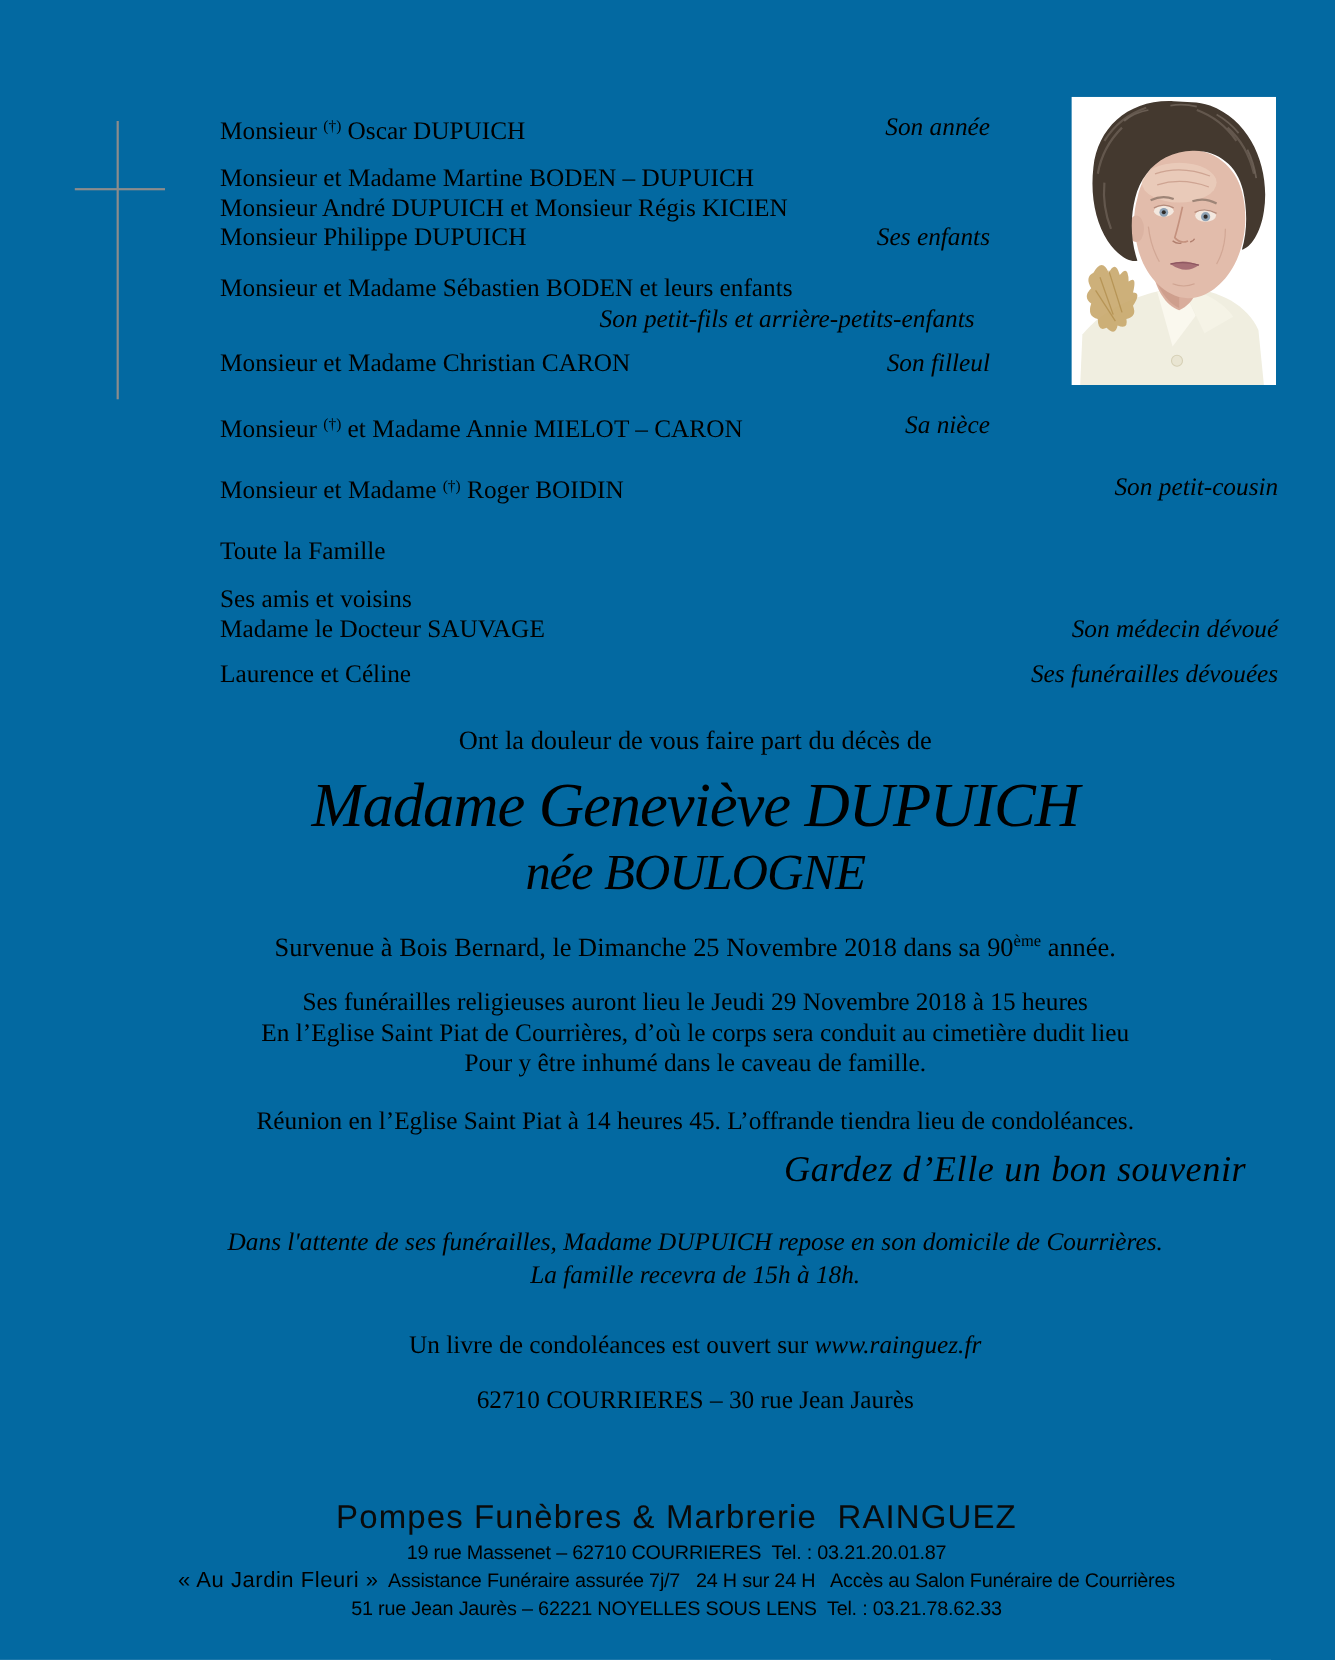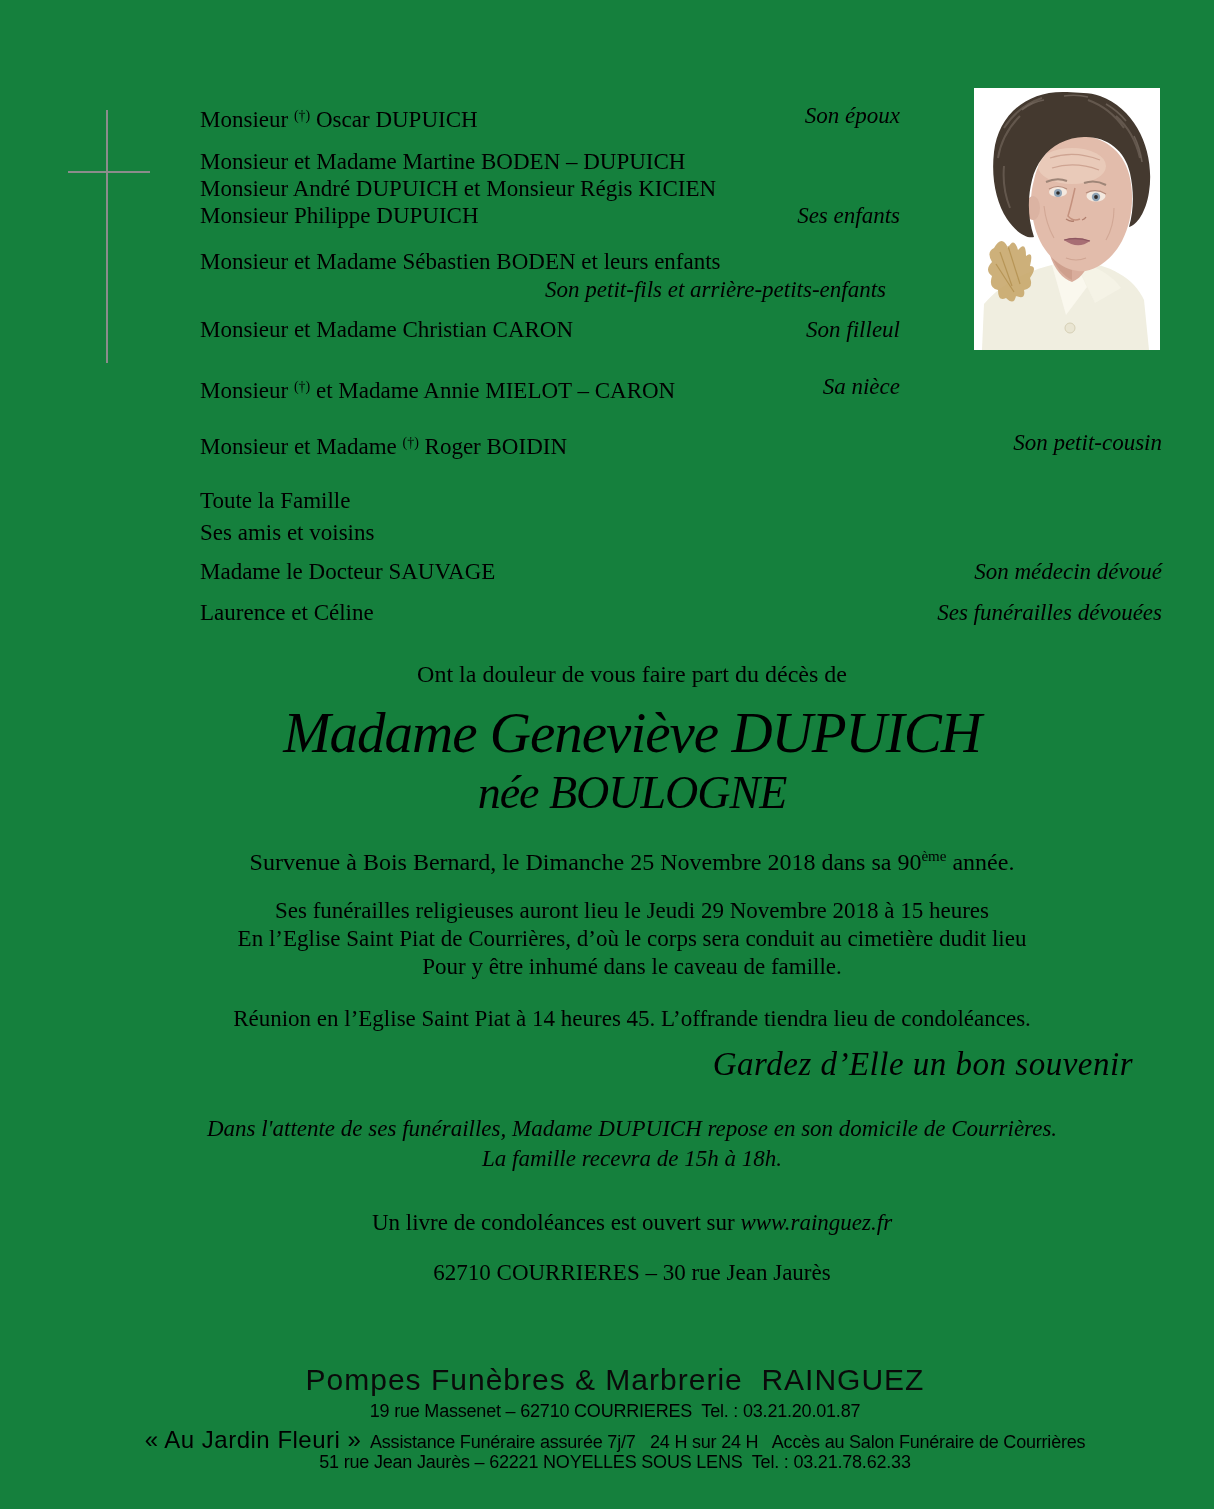--- a/index.html
+++ b/index.html
@@ -1,35 +1,35 @@
 <!DOCTYPE html>
 <html><head>
 <meta charset="utf-8">
 <style>
   html,body{margin:0;padding:0;background:#ffffff;}
-  #page{position:relative;width:1214px;height:1509px;background:#15803d;overflow:hidden;
+  #page{position:relative;width:1214px;height:1509px;background:#0369a1;overflow:hidden;
         font-family:"Liberation Serif",serif;color:#000;}
   .abs{position:absolute;white-space:pre;}
   .name{font-size:23px;line-height:26px;left:200px;}
   .rel{font-style:italic;font-size:23px;line-height:26px;}
   .rel-a{right:314px;}
   .rel-b{right:52px;}
   .dg{font-size:14px;vertical-align:7px;letter-spacing:0;}
   .cline{position:absolute;left:0;width:1264px;text-align:center;white-space:pre;}
   .body-serif{font-size:23px;line-height:27px;}
   .it{font-style:italic;}
   .deceased{font-size:57px;font-style:italic;letter-spacing:-1px;}
   .maiden{font-size:46px;font-style:italic;letter-spacing:-1px;}
   .sup-ord{font-size:15px;vertical-align:9px;}
   .souvenir{font-size:33px;font-style:italic;letter-spacing:0.5px;}
   .fline{position:absolute;left:0;width:1230px;text-align:center;white-space:pre;
          font-family:"Liberation Sans",sans-serif;}
   .company{font-size:30px;letter-spacing:1px;color:#0a0a0a;}
   .fsmall{font-size:18px;letter-spacing:-0.2px;}
-  .fbrand{font-size:24px;letter-spacing:0.5px;}
+  .fbrand{font-size:20px;letter-spacing:0.5px;}
   .cross-v{position:absolute;left:106px;top:110px;width:2px;height:253px;background:#8c8c8c;}
   .cross-h{position:absolute;left:68px;top:171px;width:82px;height:2px;background:#8c8c8c;}
   .photo{position:absolute;left:974px;top:88px;width:186px;height:262px;}
 </style>
 </head>
 <body>
 
 <div id="page">
 
   <div class="cross-v"></div>
@@ -75,41 +75,41 @@
     <path d="M90 152 Q103 149 116 153" stroke="#8d5660" stroke-width="1.2" fill="none"></path>
 
     <path d="M92 170 Q102 174 112 170" stroke="#c79a88" stroke-width="1.1" fill="none" opacity="0.7"></path>
 
     <path d="M93 4 C52 2 24 28 20 64 C17 90 22 114 33 131 C41 143 52 151 60 149 C53 128 54 108 58 92 C62 76 72 62 86 55 C94 51 102 49 110 49 C132 48 151 62 156 85 C160 103 160 122 155 139 C163 137 172 124 175 104 C181 66 164 22 126 8 C115 4 104 5 93 4 Z" fill="#44392f"></path>
     <path d="M30 40 Q44 18 68 10 M24 70 Q28 46 46 28 M150 40 Q136 20 114 12 M166 70 Q160 44 142 28 M36 120 Q28 100 30 78" stroke="#7d7166" stroke-width="2" fill="none" opacity="0.55"></path>
     <path d="M48 22 Q58 14 70 12 M90 8 Q102 6 114 9 M132 16 Q144 23 152 33 M160 48 Q166 60 168 74" stroke="#8d8178" stroke-width="1.6" fill="none" opacity="0.5"></path>
   </svg>
 
   <div class="abs name" style="top:103px"><span>Monsieur </span><sup class="dg">(†)</sup><span> Oscar DUPUICH</span></div>
-  <div class="abs rel rel-a" style="top:103px">Son époux</div>
+  <div class="abs rel rel-a" style="top:103px">Son année</div>
 
   <div class="abs name" style="top:149px">Monsieur et Madame Martine BODEN – DUPUICH</div>
   <div class="abs name" style="top:176px">Monsieur André DUPUICH et Monsieur Régis KICIEN</div>
   <div class="abs name" style="top:203px">Monsieur Philippe DUPUICH</div>
   <div class="abs rel rel-a" style="top:203px">Ses enfants</div>
 
   <div class="abs name" style="top:249px">Monsieur et Madame Sébastien BODEN et leurs enfants</div>
   <div class="abs rel" style="top:277px;right:328px">Son petit-fils et arrière-petits-enfants</div>
 
   <div class="abs name" style="top:317px">Monsieur et Madame Christian CARON</div>
   <div class="abs rel rel-a" style="top:317px">Son filleul</div>
 
   <div class="abs name" style="top:374px"><span>Monsieur </span><sup class="dg">(†)</sup><span> et Madame Annie MIELOT – CARON</span></div>
   <div class="abs rel rel-a" style="top:374px">Sa nièce</div>
 
   <div class="abs name" style="top:430px"><span>Monsieur et Madame </span><sup class="dg">(†)</sup><span> Roger BOIDIN</span></div>
   <div class="abs rel rel-b" style="top:430px">Son petit-cousin</div>
 
   <div class="abs name" style="top:488px">Toute la Famille</div>
-  <div class="abs name" style="top:520px">Ses amis et voisins</div>
+  <div class="abs name" style="top:532px">Ses amis et voisins</div>
 
   <div class="abs name" style="top:559px">Madame le Docteur SAUVAGE</div>
   <div class="abs rel rel-b" style="top:559px">Son médecin dévoué</div>
 
   <div class="abs name" style="top:600px">Laurence et Céline</div>
   <div class="abs rel rel-b" style="top:600px">Ses funérailles dévouées</div>
 
   <div class="cline body-serif" style="top:661px;font-size:24px">Ont la douleur de vous faire part du décès de</div>
 
   <div class="cline deceased" style="top:700px">Madame Geneviève DUPUICH</div>

